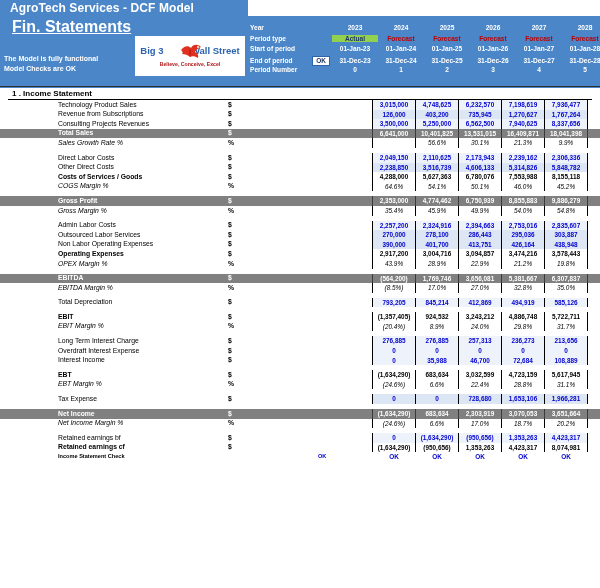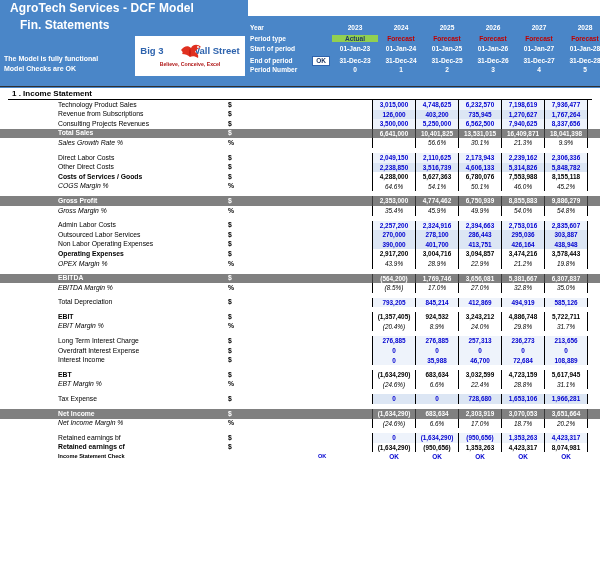--- a/index.html
+++ b/index.html
@@ -20,22 +20,22 @@
   .band-sub{
     position:absolute;left:0;top:16px;width:600px;height:72px;
     background:#4a86c8;
   }
   .title-txt{
     position:absolute;left:10px;top:1px;width:300px;
     font-size:12px;font-weight:bold;color:#ffffff;
     letter-spacing:.1px;white-space:nowrap;z-index:5;
   }
   .sub-txt{
-    position:absolute;left:20px;top:18px;
-    font-size:12px;font-weight:bold;color:#ffffff;z-index:5;
+    position:absolute;left:12px;top:18px;
+    font-size:16px;font-weight:bold;color:#ffffff;z-index:5;text-decoration:underline;
   }
   .note1{position:absolute;left:4px;top:55px;font-size:7px;font-weight:bold;color:#ffffff;z-index:5;}
   .note2{position:absolute;left:4px;top:65px;font-size:7px;font-weight:bold;color:#ffffff;z-index:5;}
 
   
   .logo{
     position:absolute;left:135px;top:36px;width:110px;height:40px;
     background:#ffffff;z-index:6;overflow:hidden;
   }
   .logo-line{

